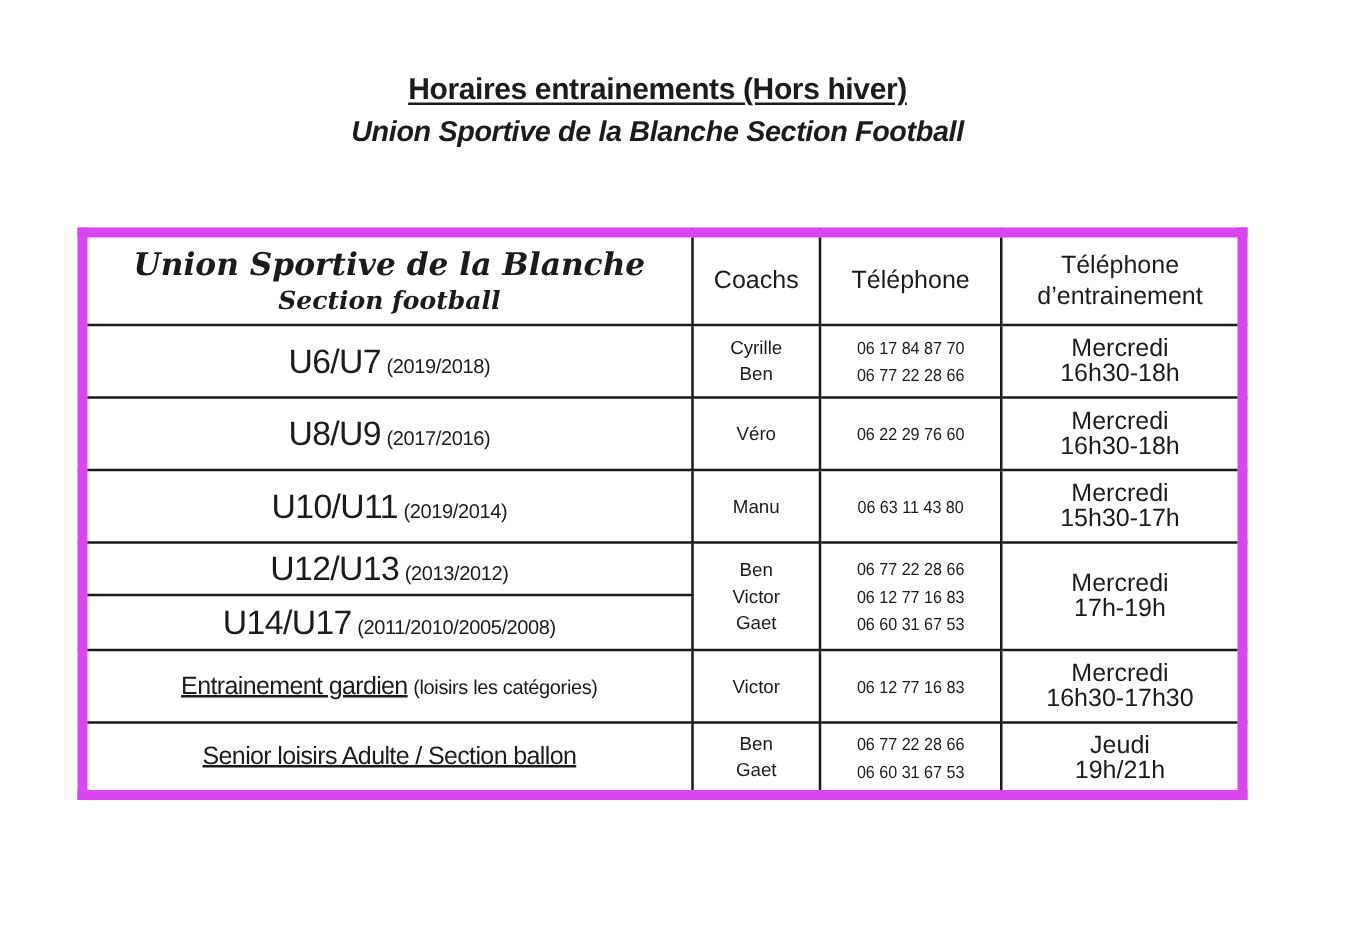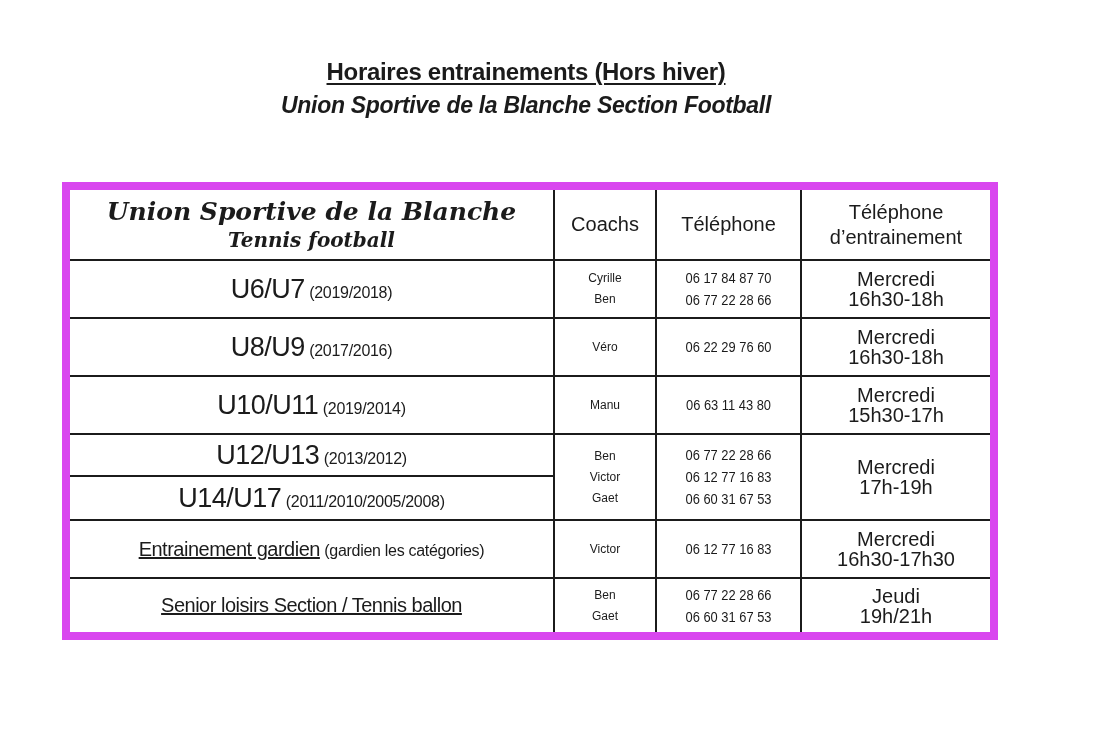--- a/index.html
+++ b/index.html
@@ -87,21 +87,21 @@
     vertical-align: middle;
   }
   th.colhead-top {
     vertical-align: top;
     padding-top: 12px;
   }
   .pre { white-space: pre-line; }
   .cat-name { font-size: 27px; letter-spacing: -0.5px; }
   .cat-name-sm { font-size: 20px; letter-spacing: -0.5px; text-decoration: underline; }
   .cat-years { font-size: 16px; letter-spacing: -0.3px; }
-  td.coach-cell { font-size: 12px; line-height: 21px; margin-top: 40px; }
+  td.coach-cell { font-size: 15px; line-height: 21px; margin-top: 40px; }
   td.phone-cell { font-size: 14px; line-height: 22px; }
   .cond {
     display: block;
     transform: scaleX(0.92);
     transform-origin: 50% 50%;
     white-space: pre-line;
   }
   td.slot-cell { font-size: 20px; line-height: 20px; }
   td.vtop { vertical-align: top; padding-top: 8px; }
 </style>
@@ -119,21 +119,21 @@
         <col style="width:488px">
         <col style="width:102px">
         <col style="width:145px">
         <col style="width:193px">
       </colgroup>
 
       <tbody>
           <tr class="hdr">
         <th>
           <div class="club-line1">Union Sportive de la Blanche</div>
-          <div class="club-line2">Tennis football</div>
+          <div class="club-line2">Section football</div>
         </th>
         <th class="colhead colhead-top">Coachs</th>
         <th class="colhead colhead-top">Téléphone</th>
         <th class="colhead pre">Téléphone
 d’entrainement</th>
       </tr>
 
       <tr class="r58">
         <td>
           <span class="cat-name">U6/U7</span>
@@ -195,33 +195,33 @@
       <tr class="r44">
         <td>
           <span class="cat-name">U14/U17</span>
           <span class="cat-years">(2011/2010/2005/2008)</span>
         </td>
       </tr>
 
       <tr class="r58">
         <td>
           <span class="cat-name-sm">Entrainement gardien</span>
-          <span class="cat-years">(gardien les catégories)</span>
+          <span class="cat-years">(loisirs les catégories)</span>
         </td>
         <td class="coach-cell pre">Victor</td>
         <td class="phone-cell">
           <span class="cond">06 12 77 16 83</span>
         </td>
         <td class="slot-cell pre">Mercredi
 16h30-17h30</td>
       </tr>
 
       <tr class="r58">
         <td>
-          <span class="cat-name-sm">Senior loisirs Section / Tennis ballon</span>
+          <span class="cat-name-sm">Senior loisirs Adulte / Section ballon</span>
           <span class="cat-years"></span>
         </td>
         <td class="coach-cell pre">Ben
 Gaet</td>
         <td class="phone-cell">
           <span class="cond">06 77 22 28 66
 06 60 31 67 53</span>
         </td>
         <td class="slot-cell pre">Jeudi
 19h/21h</td>

